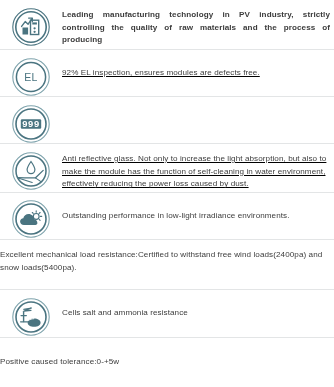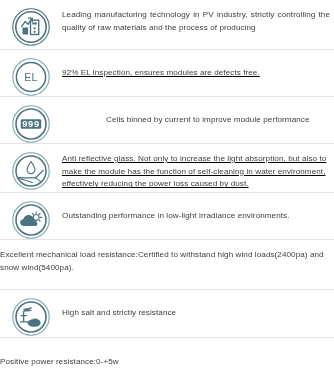--- a/index.html
+++ b/index.html
@@ -49,34 +49,35 @@
     box-sizing: border-box;
     padding: 9px 4px 9px 0;
     color: #3c3c3c;
     font-size: 8.1px;
     line-height: 12.6px;
     letter-spacing: 0.08px;
   }
   .text-cell.justify {
     text-align: justify;
     text-align-last: left;
+    font-weight: bold;
   }
   .text-cell.single {
     padding-top: 0;
     padding-bottom: 0;
     display: flex;
     align-items: center;
   }
 
   
   .r0 { height: 50px; }
   .r1 { height: 47px; text-decoration: underline; }
-  .r2 { height: 47px; gap: 44px; }
+  .r2 { height: 47px; }
   .r3 { height: 49px; text-decoration: underline; }
-  .r4 { height: 47px; }
+  .r4 { height: 47px; align-items: flex-end; }
   .r5 { height: 50px; }
   .r6 { height: 48px; }
   .r7 { height: 49px; }
 
   .r1 .text-cell, .r2 .text-cell, .r4 .text-cell,
   .r6 .text-cell, .r7 .text-cell {
     height: 100%;
   }
 </style>
 </head>
@@ -114,21 +115,20 @@
 
   <div class="feature-row r2">
     <div class="icon-cell">
       <svg class="icon-badge" viewBox="0 0 40 40">
         <circle cx="20" cy="20" r="18.2" fill="none" stroke="#7ea3ac" stroke-width="1.1"></circle>
         <circle cx="20" cy="20" r="15" fill="none" stroke="#4a7480" stroke-width="1.6"></circle>
         <rect x="9.8" y="15.2" width="20.4" height="9.6" rx="1.2" fill="#4a7480"></rect>
         <text x="20" y="23.1" text-anchor="middle" font-family="&quot;Liberation Sans&quot;, sans-serif" font-weight="bold" font-size="9.4" fill="#ffffff" letter-spacing="0.6">999</text>
       </svg>
     </div>
-    <div class="text-cell single">Cells binned by current to improve module performance</div>
   </div>
 
   <div class="feature-row r3">
     <div class="icon-cell">
       <svg class="icon-badge" viewBox="0 0 40 40">
         <circle cx="20" cy="20" r="18.2" fill="none" stroke="#7ea3ac" stroke-width="1.1"></circle>
         <circle cx="20" cy="20" r="15" fill="none" stroke="#4a7480" stroke-width="1.5"></circle>
         <path d="M20 10.5 C17.3 14.4 16.1 16.6 16.1 18.6 C16.1 20.9 17.8 22.7 20 22.7 C22.2 22.7 23.9 20.9 23.9 18.6 C23.9 16.6 22.7 14.4 20 10.5 Z" fill="none" stroke="#4a7480" stroke-width="1.2"></path>
         <path d="M7.5 26.6 C13 26.9 19 27.2 24.5 26.8 L32.2 19.4" fill="none" stroke="#4a7480" stroke-width="1.25" stroke-linecap="round"></path>
         <path d="M7.2 26.9 L21.2 31.5" fill="none" stroke="#4a7480" stroke-width="1.1" stroke-linecap="round"></path>
@@ -151,36 +151,36 @@
           <line x1="29.1" y1="21.3" x2="28.2" y2="20.4"></line>
           <line x1="21.3" y1="13.5" x2="22.2" y2="14.4"></line>
         </g>
         <path d="M13.0 25.9 C10.6 25.9 9.1 24.4 9.1 22.5 C9.1 20.7 10.5 19.3 12.3 19.2 C12.8 16.7 15.0 14.9 17.6 14.9 C20.6 14.9 23.1 17.3 23.2 20.3 C25.1 20.6 26.4 22.2 26.4 24.0 C26.4 25.1 25.7 25.9 24.5 25.9 Z" fill="#4a7480"></path>
       </svg>
     </div>
     <div class="text-cell single">Outstanding performance in low-light irradiance environments.</div>
   </div>
 
   <div class="feature-row r5">
-    <div class="text-cell">Excellent mechanical load resistance:Certified to withstand high wind loads(2400pa) and snow wind(5400pa).</div>
+    <div class="text-cell">Excellent mechanical load resistance:Certified to withstand free wind loads(2400pa) and snow loads(5400pa).</div>
   </div>
 
   <div class="feature-row r6">
     <div class="icon-cell">
       <svg class="icon-badge" viewBox="0 0 40 40">
         <circle cx="20" cy="20" r="18.2" fill="none" stroke="#7ea3ac" stroke-width="1.1"></circle>
         <circle cx="20" cy="20" r="15" fill="none" stroke="#4a7480" stroke-width="1.6"></circle>
         <path d="M12.8 12.4 L20.4 11.0 L13.0 14.1 L20.0 13.4" fill="none" stroke="#4a7480" stroke-width="1.15" stroke-linecap="round" stroke-linejoin="round"></path>
         <line x1="12.6" y1="14.6" x2="12.6" y2="24.6" stroke="#4a7480" stroke-width="1.4" stroke-linecap="round"></line>
         <line x1="9.6" y1="24.8" x2="16.6" y2="24.8" stroke="#4a7480" stroke-width="1.3" stroke-linecap="round"></line>
         <line x1="10.0" y1="18.6" x2="15.4" y2="18.6" stroke="#4a7480" stroke-width="1.1" stroke-linecap="round"></line>
         <path d="M16.6 25.7 C16.6 23.3 19.5 21.6 23.1 21.6 C26.7 21.6 29.6 23.3 29.6 25.7 C29.6 28.1 26.7 29.8 23.1 29.8 C19.5 29.8 16.6 28.1 16.6 25.7 Z" fill="#4a7480"></path>
         <path d="M17.2 23.6 C19.0 22.3 21.0 21.7 23.1 21.7" fill="none" stroke="#ffffff" stroke-width="0.9"></path>
       </svg>
     </div>
-    <div class="text-cell single">High salt and strictly resistance</div>
+    <div class="text-cell single">Cells salt and ammonia resistance</div>
   </div>
 
   <div class="feature-row r7">
-    <div class="text-cell single">Positive power resistance:0-+5w</div>
+    <div class="text-cell single">Positive caused tolerance:0-+5w</div>
   </div>
 
 </div>
 
 </body></html>

